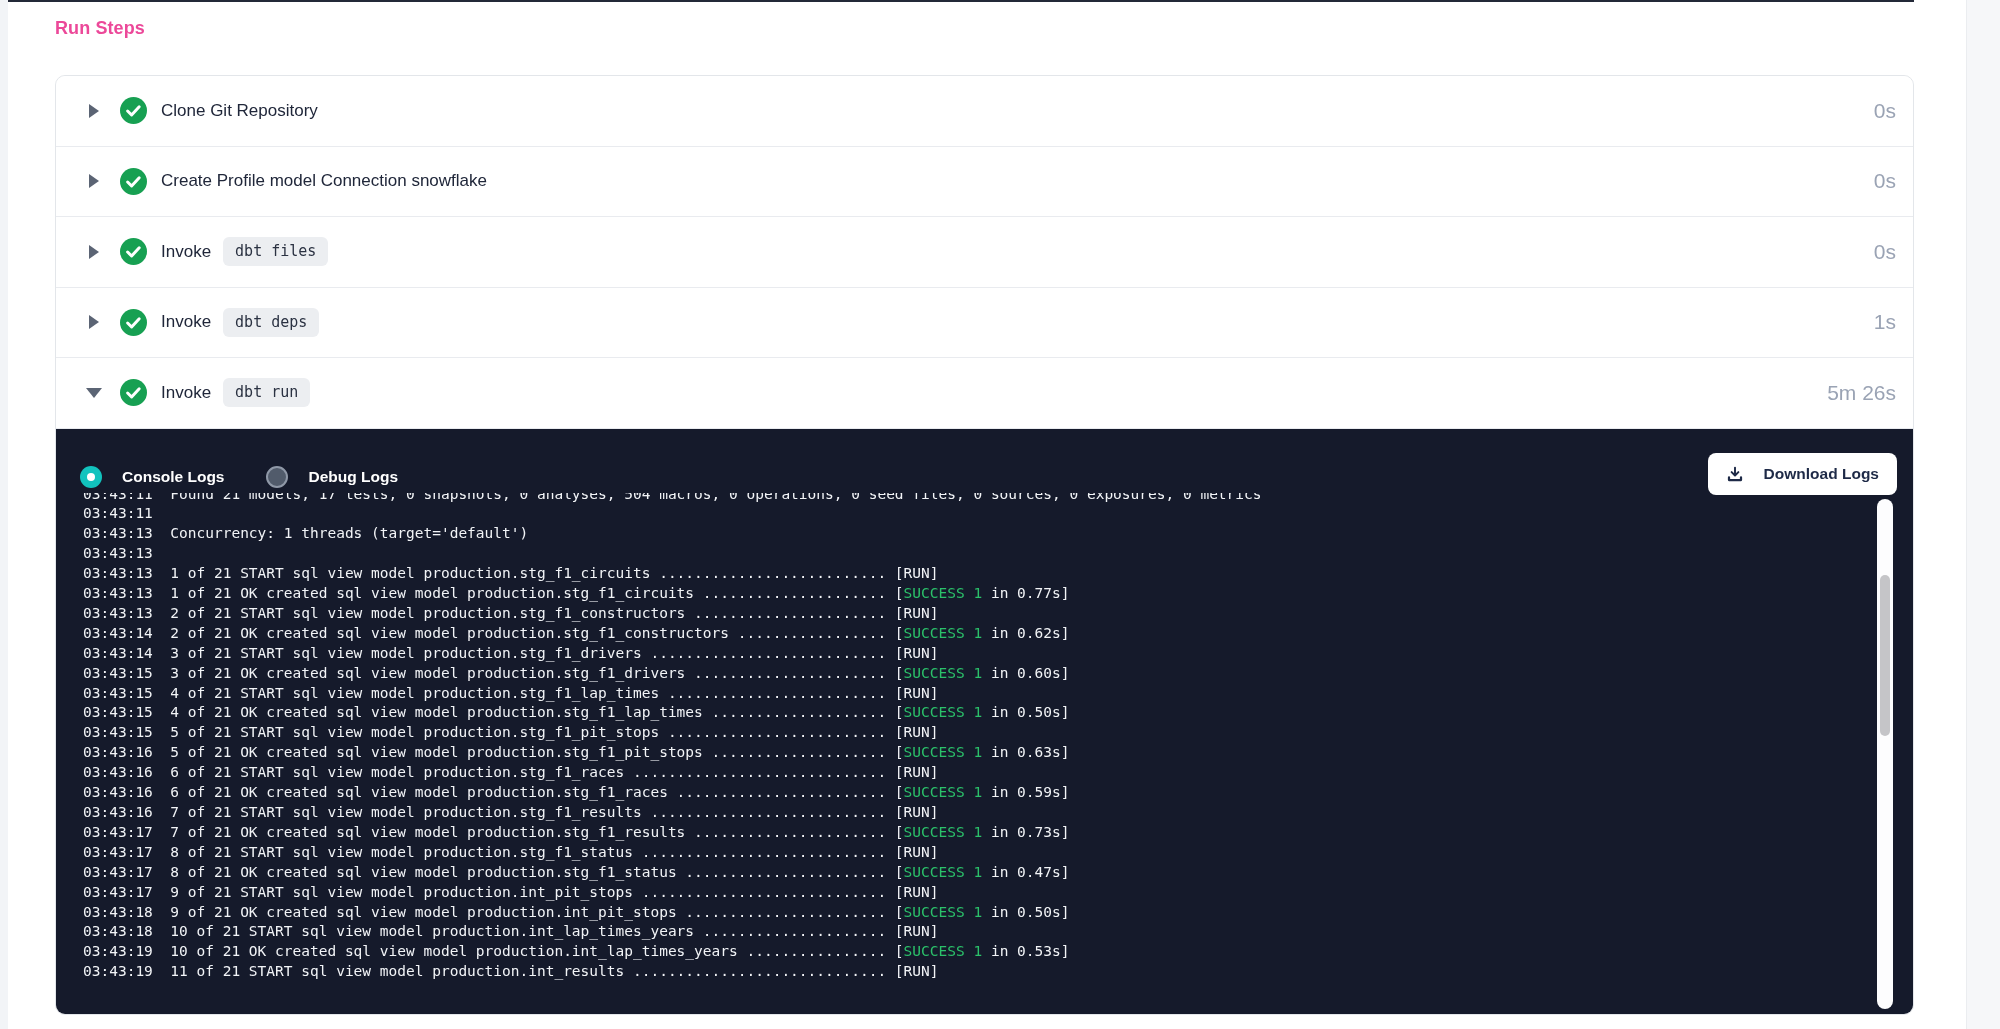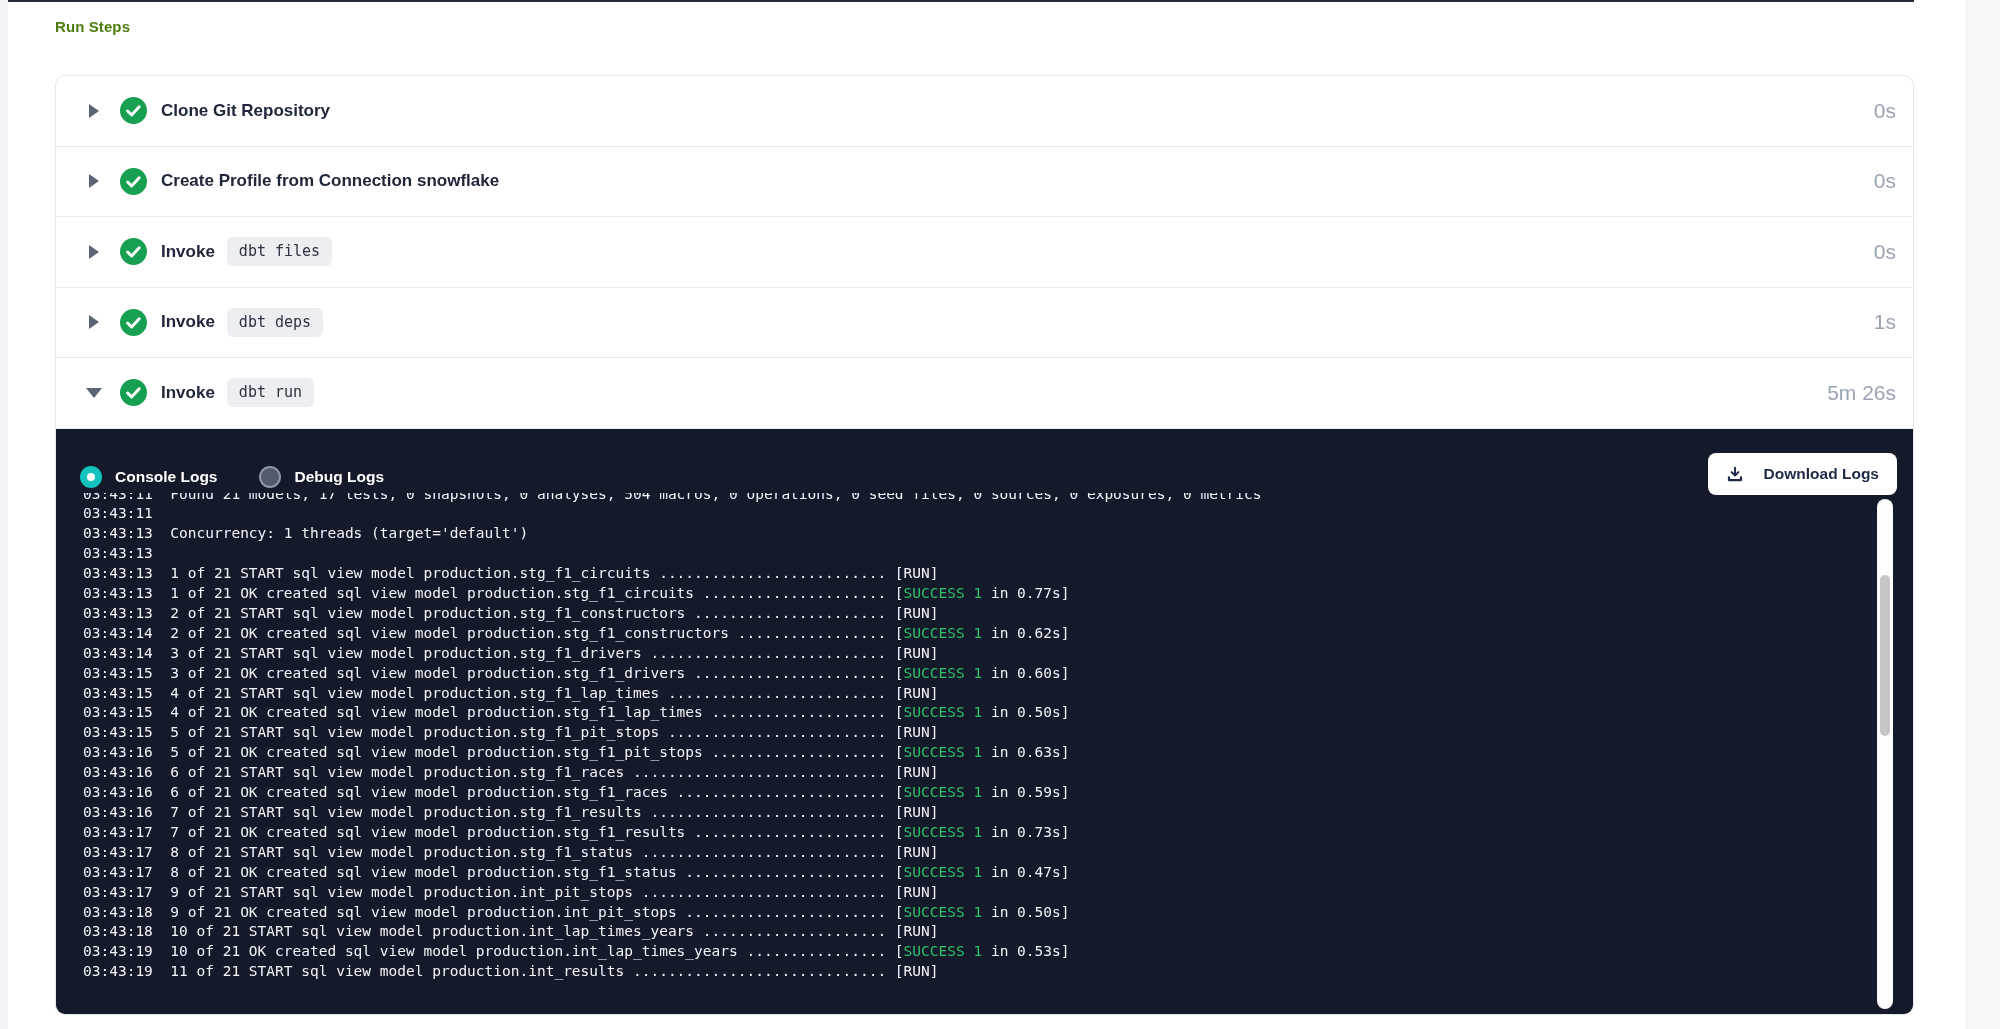--- a/index.html
+++ b/index.html
@@ -6,51 +6,51 @@
   html,body { background:#ffffff; }
   .page {
     position:relative; width:2000px; height:1029px; overflow:hidden;
     background:#ffffff; font-family:"Liberation Sans", sans-serif;
   }
   .edge-strip { position:absolute; top:0; height:1029px; }
   .edge-strip.left  { left:0; width:8px;  background:#f2f4f7; }
   .edge-strip.right { left:1966px; width:34px; background:#f6f7f9; border-left:1px solid #ebedf0; }
   .top-rule { position:absolute; left:8px; top:0; width:1906px; height:2px; background:#232938; }
 
-  .title { position:absolute; left:55px; top:18px; font-size:15px; font-weight:700; color:#4d7c0f; letter-spacing:.1px; }
+  .title { position:absolute; left:55px; top:18px; font-size:18px; font-weight:700; color:#ec4899; letter-spacing:.1px; }
 
   .card {
     position:absolute; left:55px; top:75px; width:1859px; height:940px;
     background:#ffffff; border:1px solid #e3e6ea; border-radius:10px;
   }
   .step-row {
     display:flex; align-items:center; height:70.5px;
     padding:0 17px 0 30px; border-bottom:1px solid #e9ebef;
     background:#ffffff;
   }
   .step-row:first-child { border-radius:10px 10px 0 0; }
   .caret-box { width:16px; display:flex; justify-content:center; margin-right:18px; }
   .caret { width:0; height:0; display:block; }
   .caret.right { border-top:7px solid transparent; border-bottom:7px solid transparent; border-left:10px solid var(--caret,#5b6474); }
   .caret.down  { border-left:8px solid transparent; border-right:8px solid transparent; border-top:10px solid var(--caret,#5b6474); }
   .check { width:27px; height:27px; margin-right:14px; flex:0 0 auto; }
-  .step-label { font-size:17px; font-weight:700; color:#20273a; }
+  .step-label { font-size:17px; font-weight:400; color:#20273a; }
   .chip {
     margin-left:12px; font-family:"DejaVu Sans Mono", monospace;
     font-size:15px; color:#2b3242; background:#eceef1;
     border-radius:6px; padding:5px 12px 6px;
   }
   .duration { margin-left:auto; font-size:21px; color:#9aa3b4; }
 
   .log-panel {
     position:absolute; left:0; top:352.5px; width:1857px; height:585.5px;
     background:var(--panel,#151a2b); border-radius:0 0 9px 9px; overflow:hidden;
   }
   .panel-header { position:absolute; left:24px; top:37px; display:flex; align-items:center; gap:42px; }
-  .radio-item { display:flex; align-items:center; gap:13px; cursor:pointer;text-align:center; }
+  .radio-item { display:flex; align-items:center; gap:20px; cursor:pointer;text-align:center; }
   .radio { width:22px; height:22px; border-radius:50%; position:relative; flex:0 0 auto; }
   .radio.sel { background:var(--teal,#12c3be); }
   .radio.sel::after {
     content:""; position:absolute; left:7px; top:7px; width:8px; height:8px;
     border-radius:50%; background:#ffffff;
   }
   .radio.unsel { background:#515b6b; border:2px solid #8f98a7; }
   .radio-label { font-size:15.5px; font-weight:700; color:#ffffff; }
 
   .download-btn {
@@ -102,21 +102,21 @@
           <span class="duration">0s</span>
         </div>
         <div class="step-row">
           <span class="caret-box">
             <span class="caret right"></span>
           </span>
           <span class="check"><svg width="27" height="27" viewBox="0 0 27 27">
   <circle cx="13.5" cy="13.5" r="13.5" fill="#17a052"></circle>
   <path d="M7.6 14l4 4 7.6-8.2" fill="none" stroke="#ffffff" stroke-width="3" stroke-linecap="round" stroke-linejoin="round"></path>
 </svg></span>
-          <span class="step-label">Create Profile from Connection snowflake</span>
+          <span class="step-label">Create Profile model Connection snowflake</span>
           <span class="duration">0s</span>
         </div>
         <div class="step-row">
           <span class="caret-box">
             <span class="caret right"></span>
           </span>
           <span class="check"><svg width="27" height="27" viewBox="0 0 27 27">
   <circle cx="13.5" cy="13.5" r="13.5" fill="#17a052"></circle>
   <path d="M7.6 14l4 4 7.6-8.2" fill="none" stroke="#ffffff" stroke-width="3" stroke-linecap="round" stroke-linejoin="round"></path>
 </svg></span>

